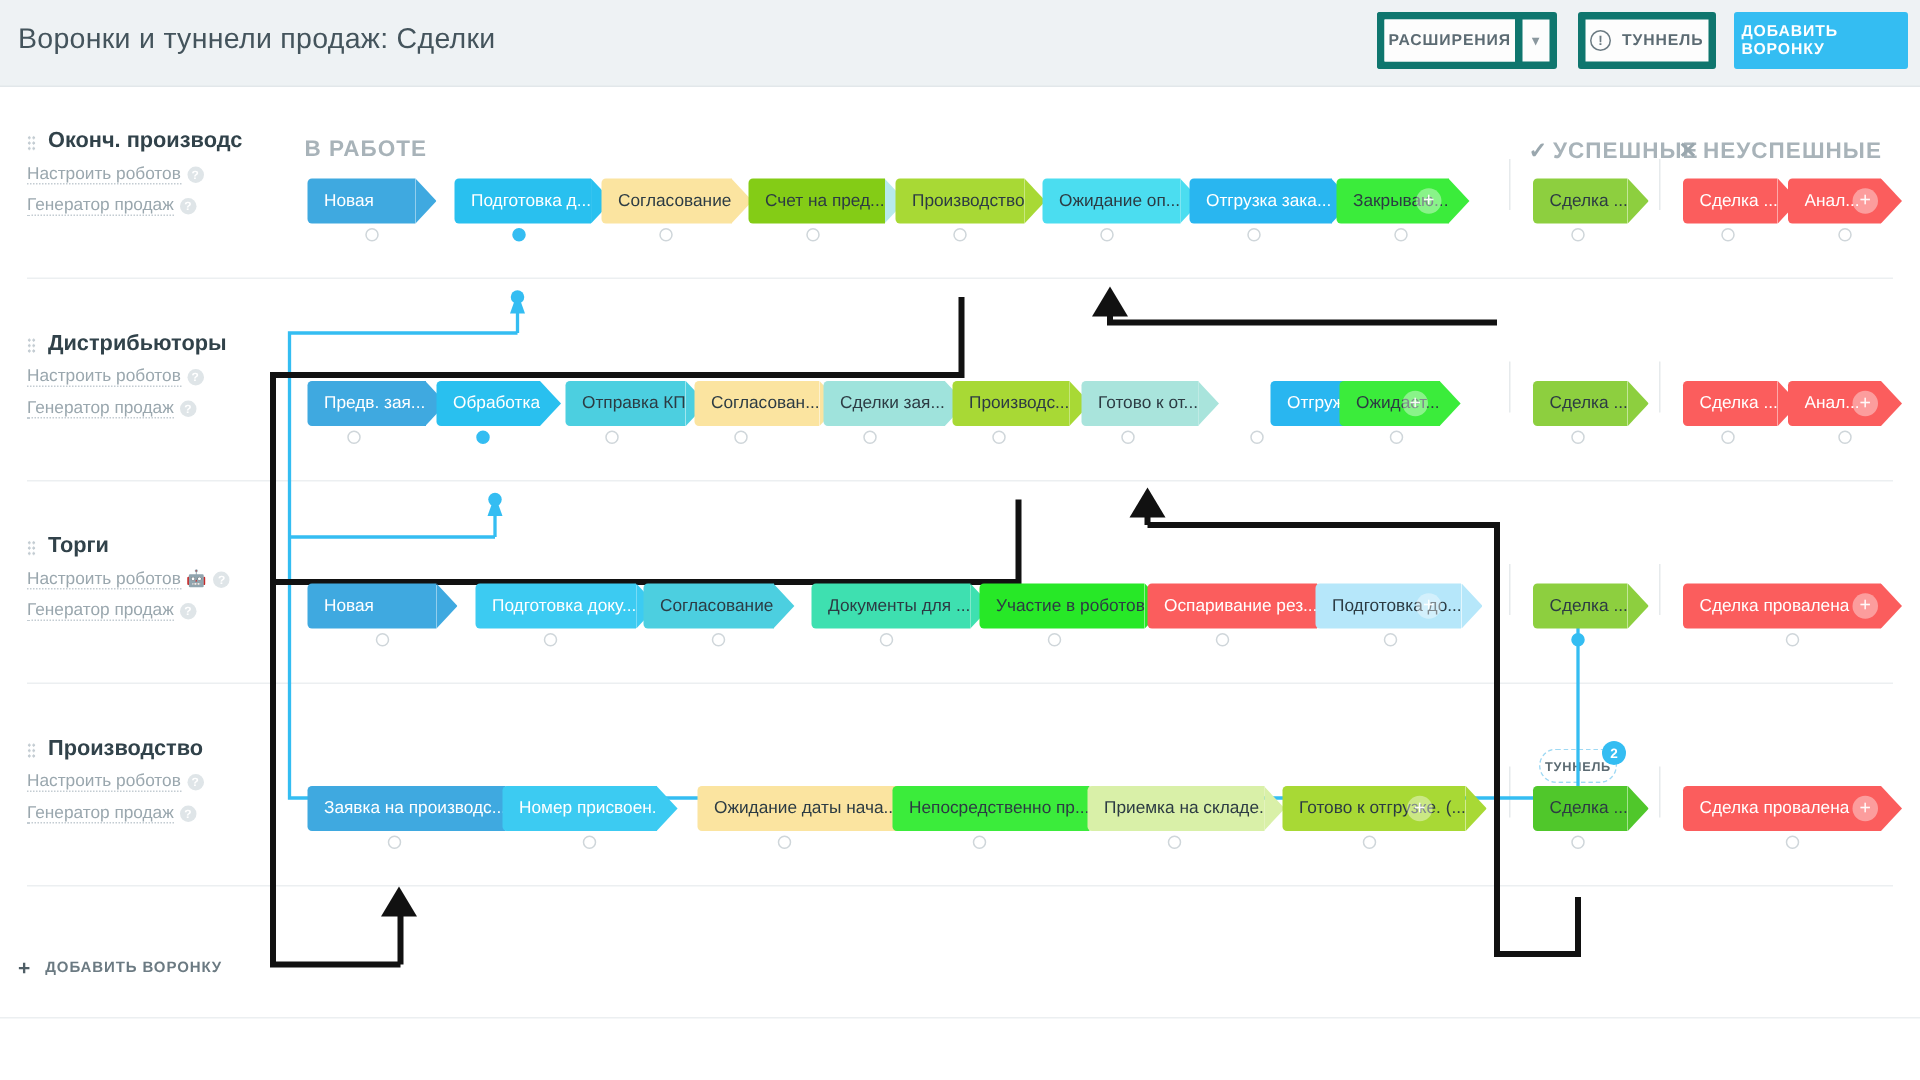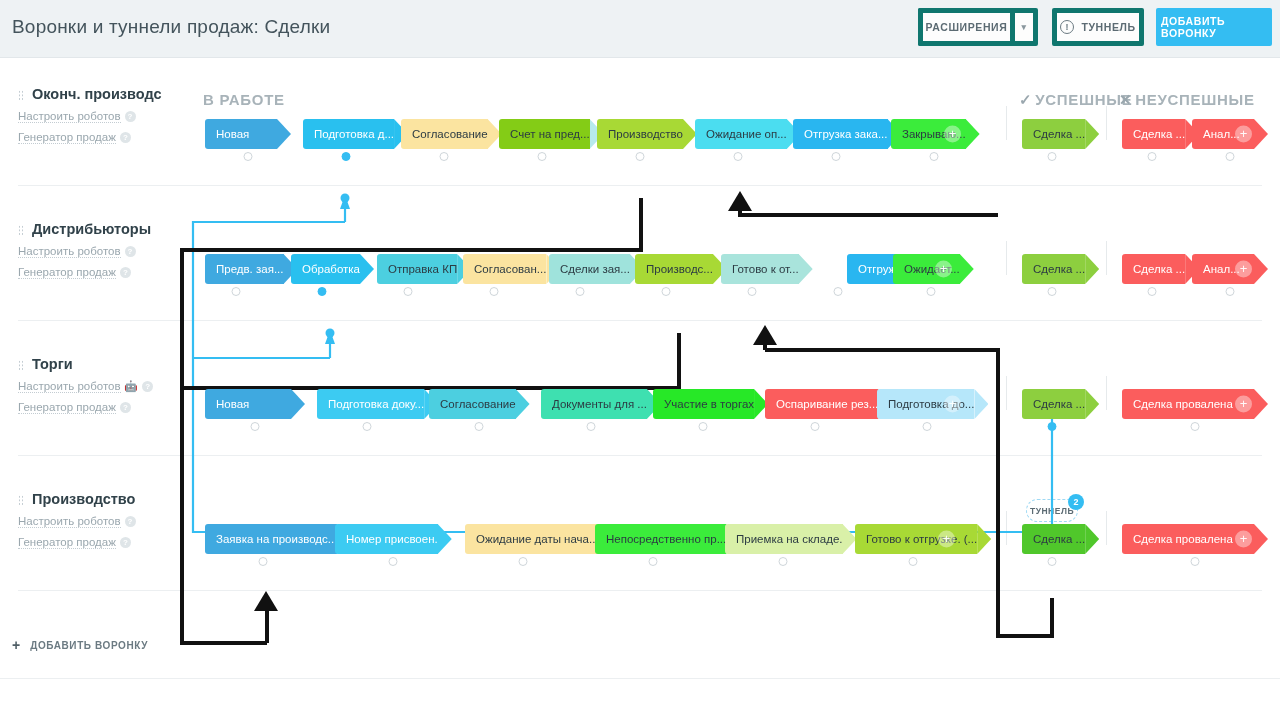--- a/index.html
+++ b/index.html
@@ -465,21 +465,21 @@
     </div>
     <div class="stage light" style="left: 541px; top: 324px; width: 100px;">
       <div class="body" style="background: rgb(62, 224, 176);">
         <span class="lbl">Документы для ...</span>
       </div>
       <div class="tip" style="background: rgb(62, 224, 176);"></div>
       <div class="dot"></div>
     </div>
     <div class="stage light" style="left: 653px; top: 324px; width: 100px;">
       <div class="body" style="background: rgb(39, 232, 39);">
-        <span class="lbl">Участие в торгах</span>
+        <span class="lbl">Участие в роботов</span>
       </div>
       <div class="tip" style="background: rgb(39, 232, 39);"></div>
       <div class="dot"></div>
     </div>
     <div class="stage dark" style="left: 765px; top: 324px; width: 100px;">
       <div class="body" style="background: rgb(251, 93, 93);">
         <span class="lbl">Оспаривание рез...</span>
       </div>
       <div class="tip" style="background: rgb(251, 93, 93);"></div>
       <div class="dot"></div>

